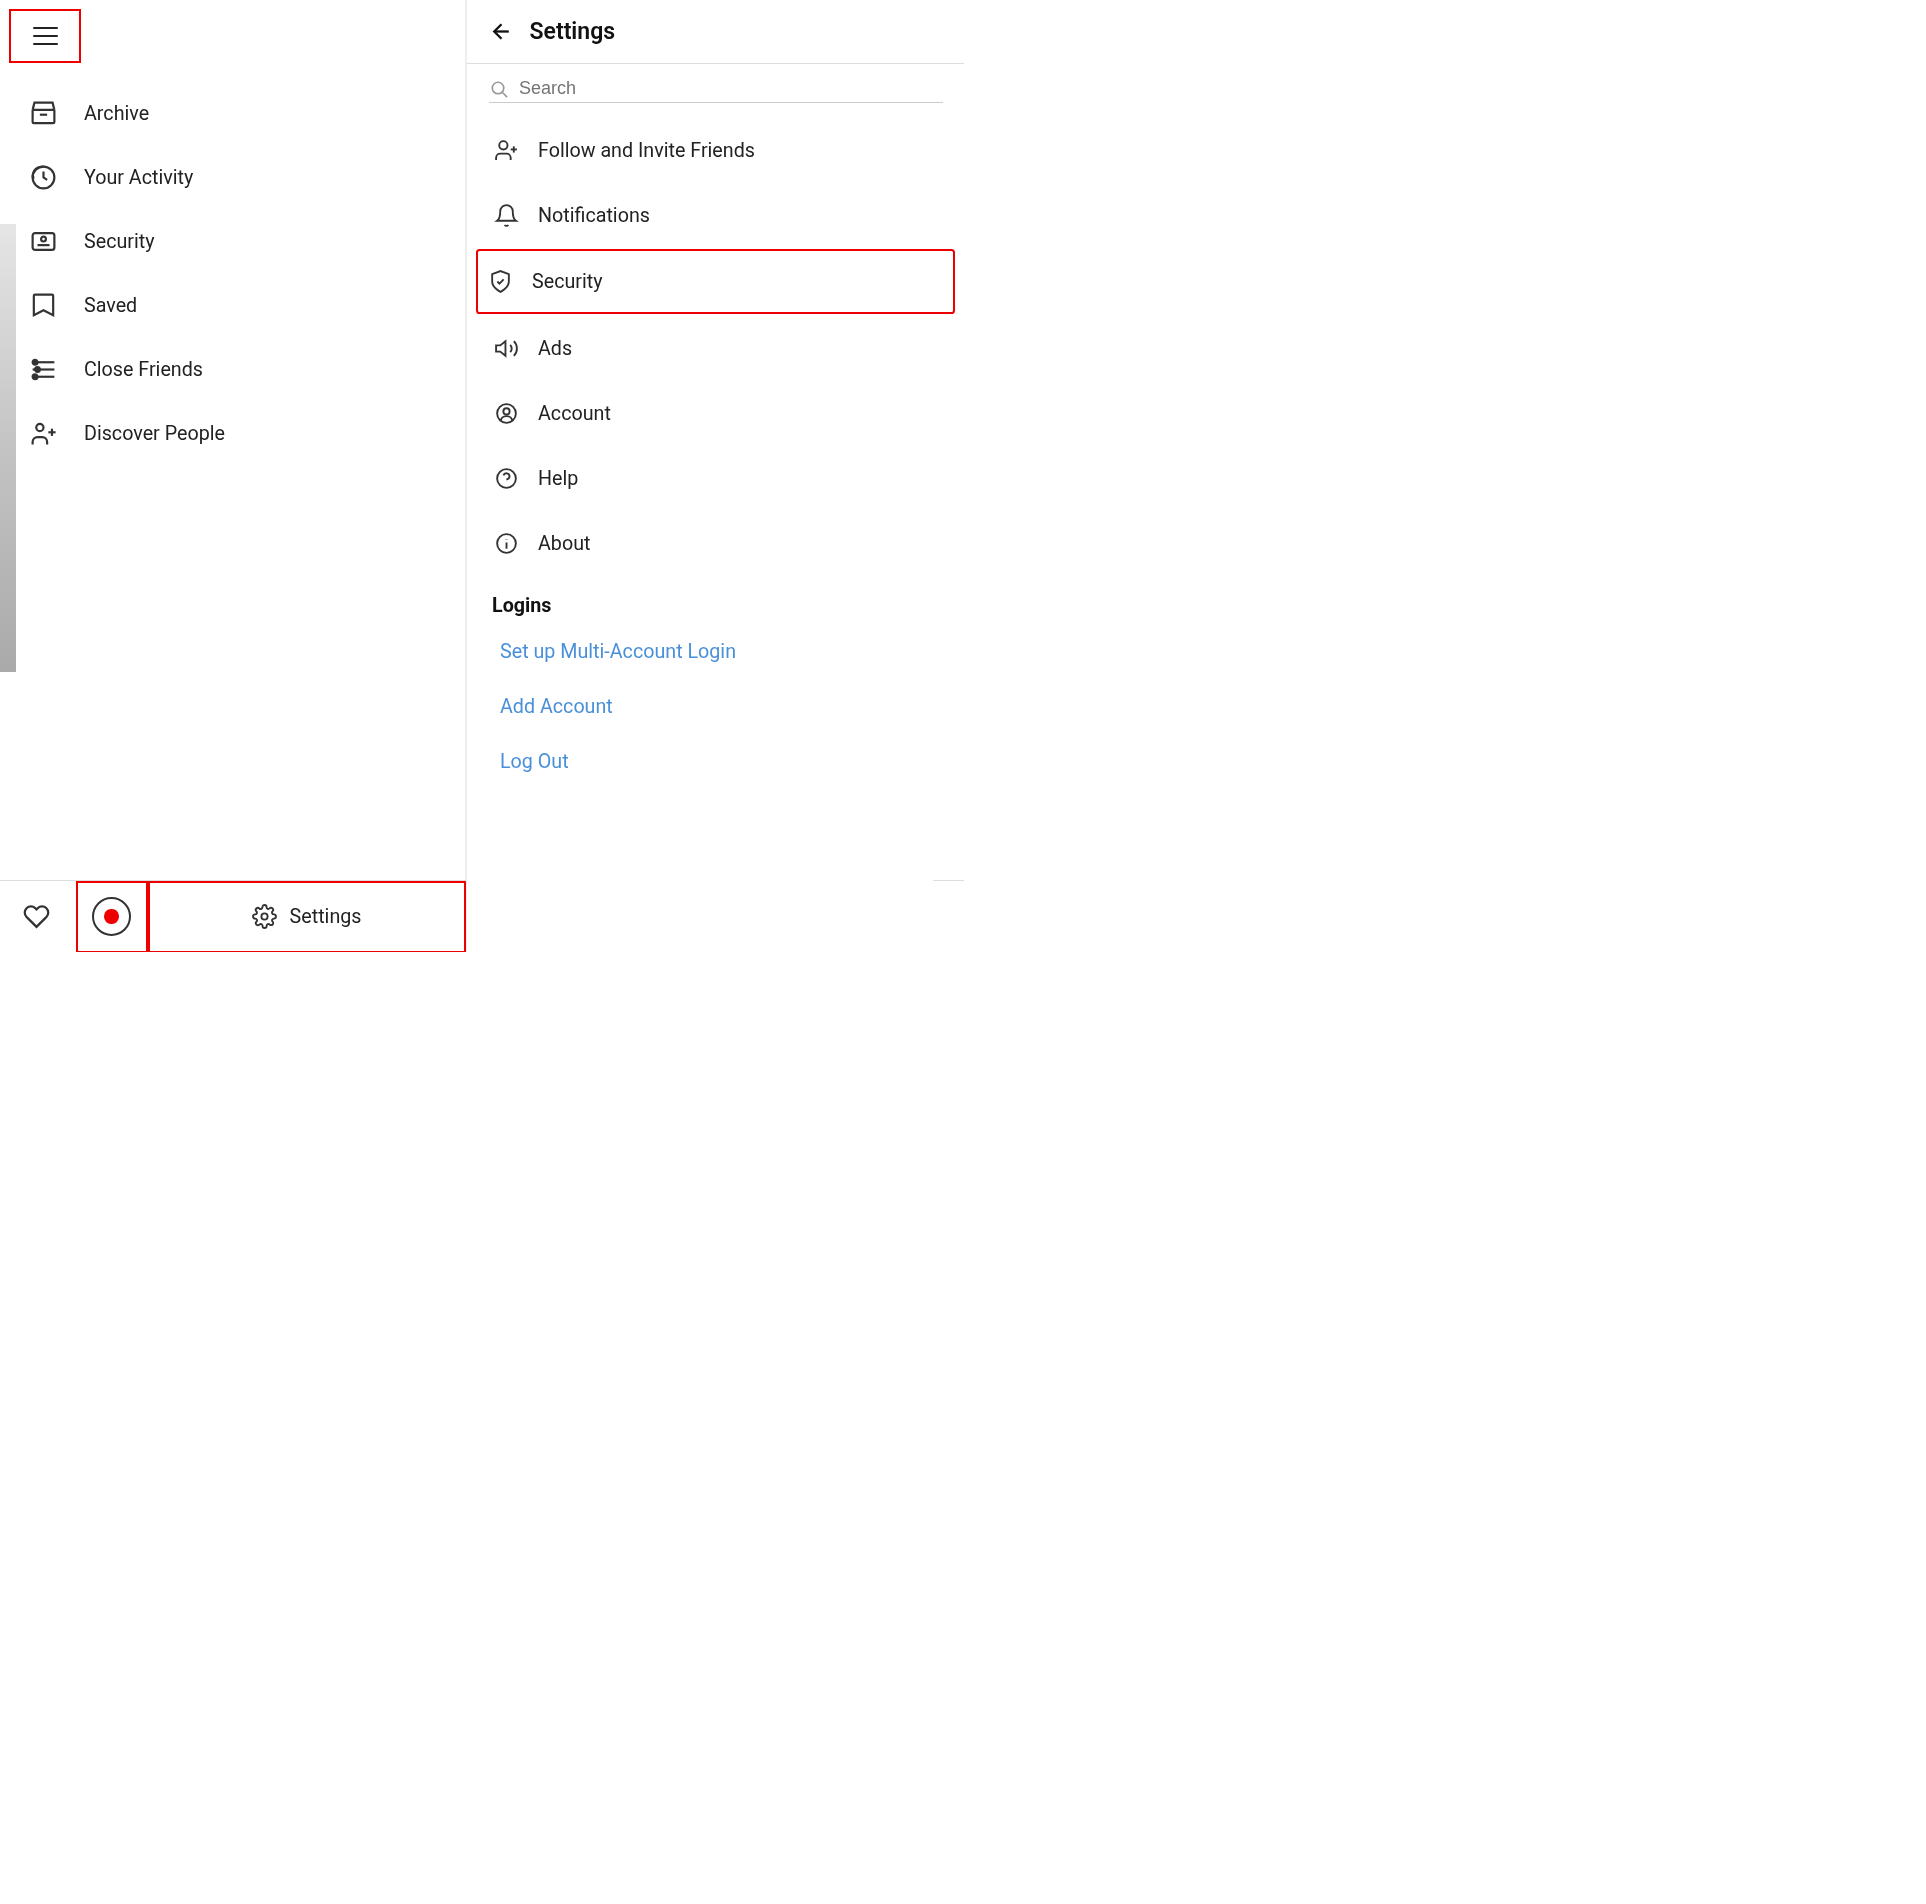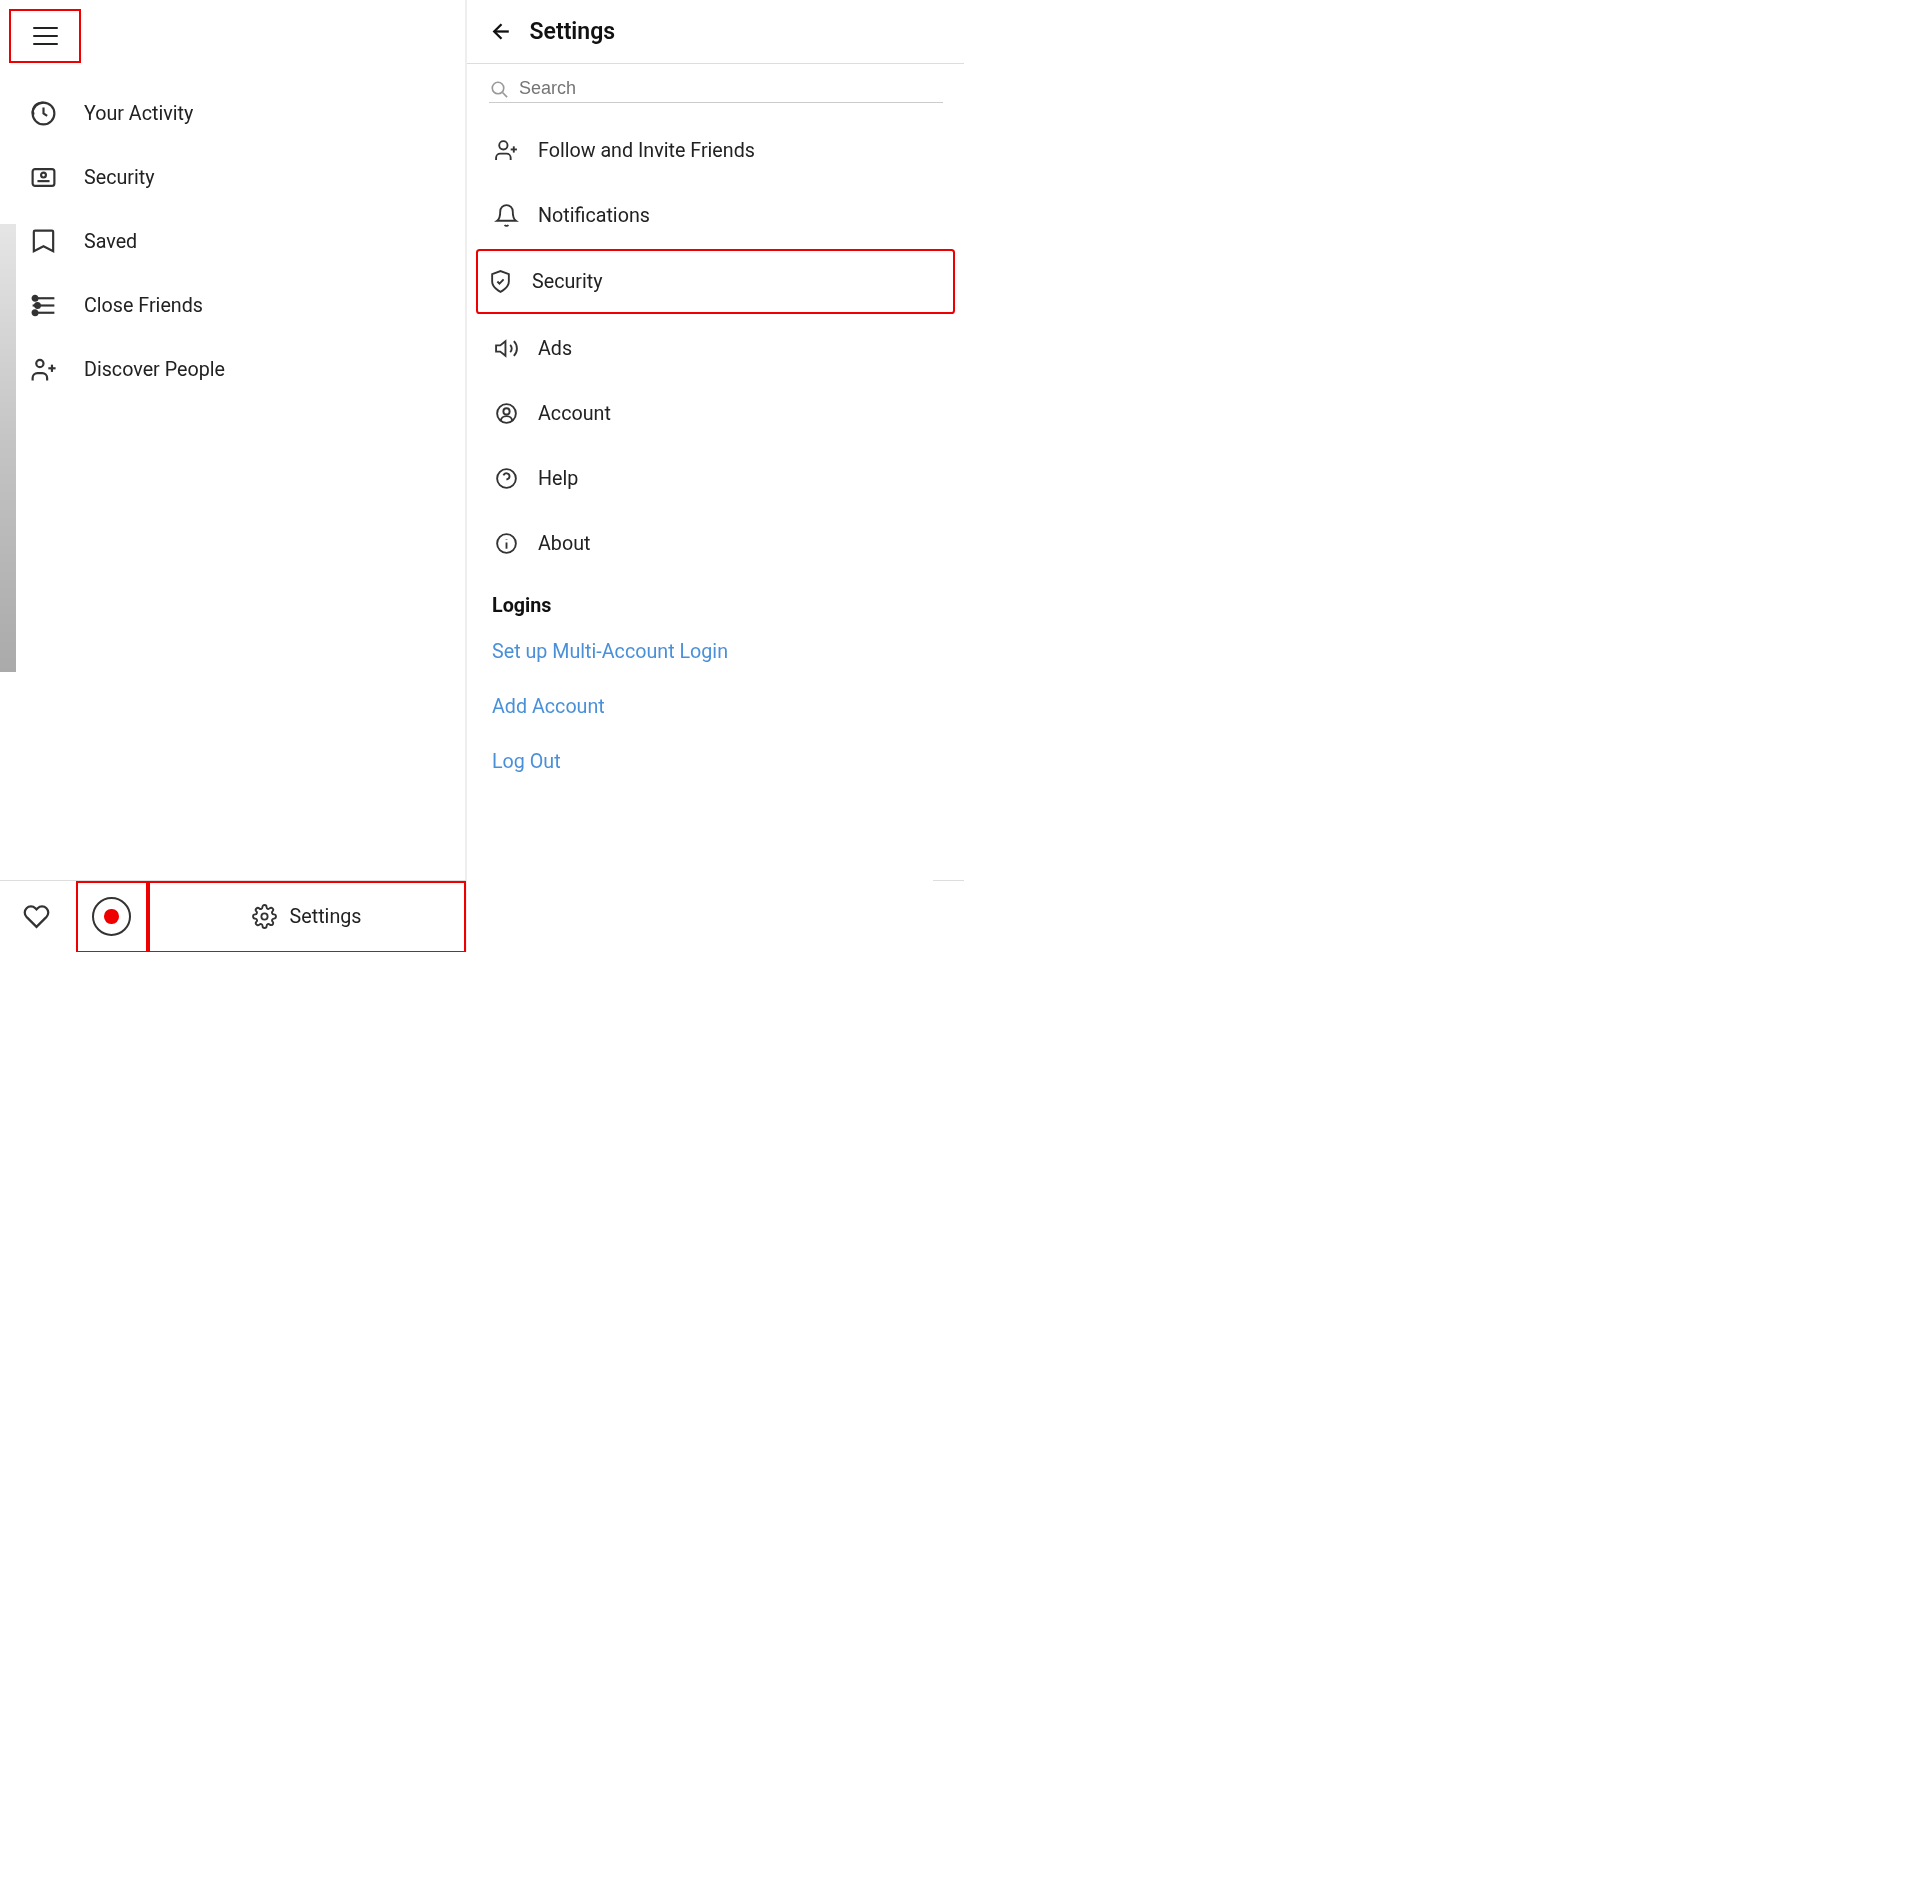--- a/index.html
+++ b/index.html
@@ -247,21 +247,21 @@
     }
 
     .section-label {
       padding: 18px 25px 7.2px;
       font-size: 19.7px;
       font-weight: 700;
       color: #111;
     }
 
     .logins-link {
-      padding: 16px 25px;
+      padding: 16px 33px;
       font-size: 19.7px;
       color: #4a90d9;
       cursor: pointer;
     }
 
     
     .bottom-nav-right {
       position: absolute;
       bottom: 0;
       left: 466px;
@@ -296,20 +296,29 @@
   <div class="hamburger-btn">
     <div class="hamburger-icon">
       <span></span>
       <span></span>
       <span></span>
     </div>
   </div>
 
   <div class="menu-items">
 
+    <div class="menu-item">
+      <div class="icon">
+        <svg width="29" height="29" viewBox="0 0 24 24" fill="none" stroke="#333" stroke-width="1.8">
+          <path d="M3 9l1.5-6h15L21 9M3 9v10a1 1 0 001 1h16a1 1 0 001-1V9M3 9h18"></path>
+          <line x1="9" y1="13" x2="15" y2="13"></line>
+        </svg>
+      </div>
+      <span>Archive</span>
+    </div>
 
     <div class="menu-item">
       <div class="icon">
         <svg width="29" height="29" viewBox="0 0 24 24" fill="none" stroke="#333" stroke-width="1.8">
           <circle cx="12" cy="12" r="9"></circle>
           <polyline points="12 7 12 12 15 14"></polyline>
           <line x1="3" y1="12" x2="4.5" y2="12"></line>
           <path d="M3 12 Q3 3 12 3" stroke="#333" stroke-width="1.8" fill="none"></path>
         </svg>
       </div>

